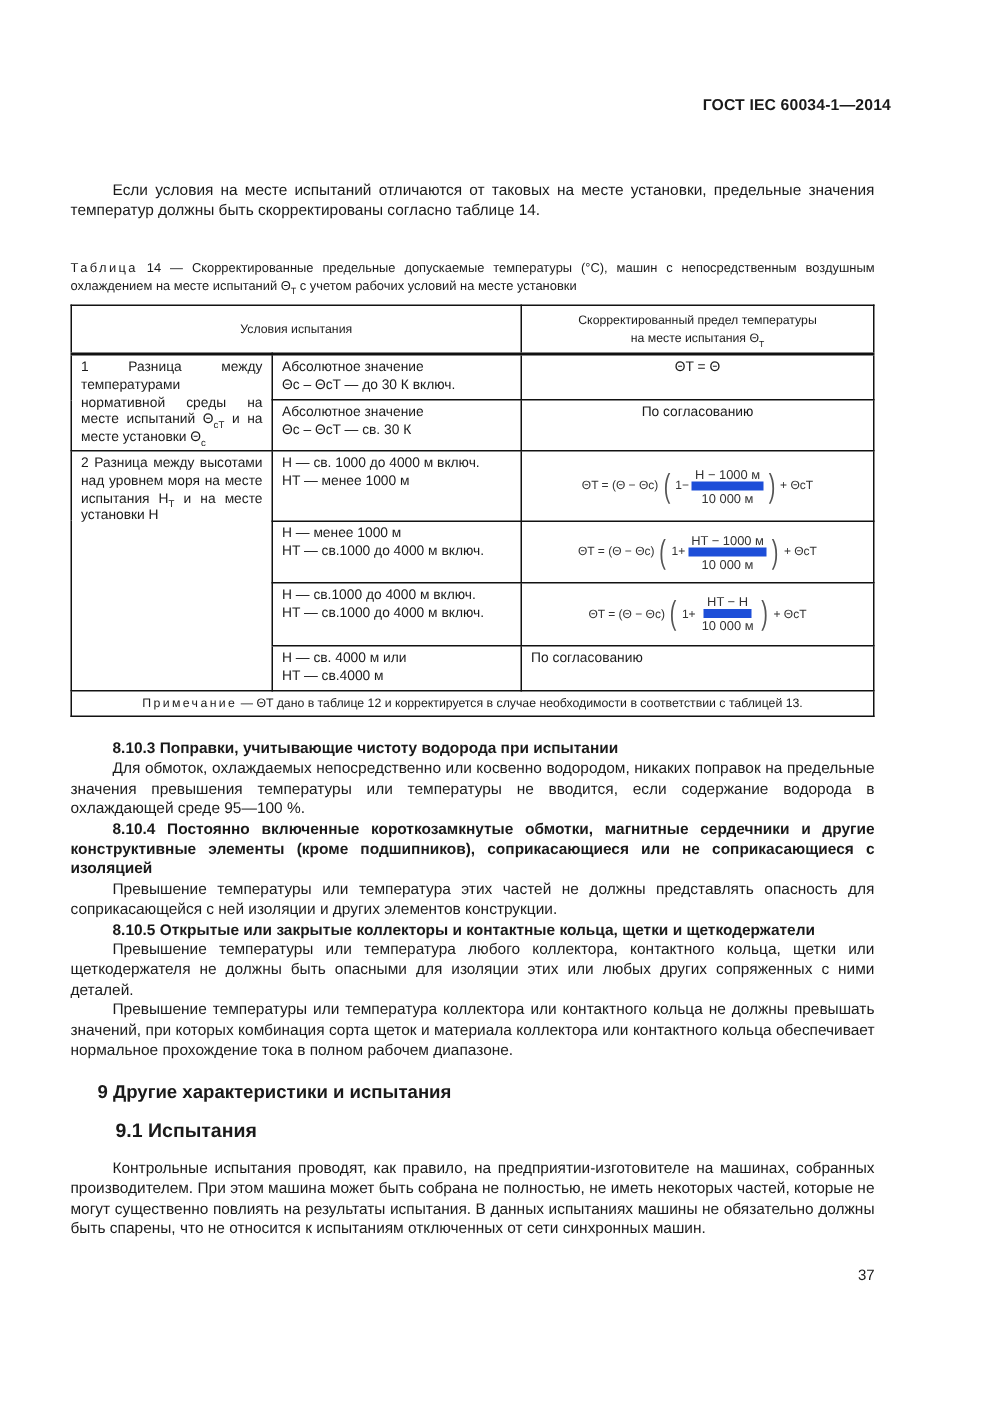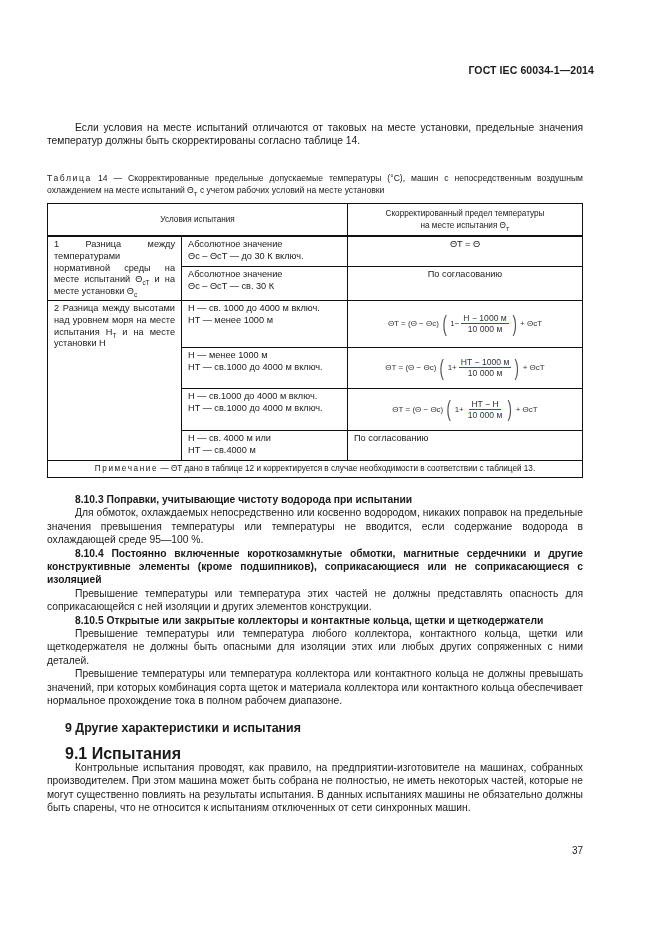--- a/index.html
+++ b/index.html
@@ -38,25 +38,25 @@
     .c1 { width: 121px; text-align: justify; }
     .c2 { width: 153px; }
     .c3 { text-align: center; }
     .c3-left { text-align: left !important; }
     .formula-cell { vertical-align: middle !important; text-align: center; font-size: 8px; }
     .note-cell { text-align: center; font-size: 8.2px; }
 
     .frm { display: inline-flex; align-items: center; gap: 2px; font-size: 8px; color: #333; }
     .paren { font-size: 22px; font-weight: 200; line-height: 1; transform: scaleX(0.6); display: inline-block; color: #555; }
     .frac { display: inline-flex; flex-direction: column; align-items: center; font-size: 8.6px; line-height: 10px; }
-    .frac .num { border-bottom: 1px solid #1d4ed8; padding: 0 2px; }
+    .frac .num { border-bottom: 6px solid #1d4ed8; padding: 0 2px; }
     .frac .den { padding: 0 2px; }
 
     .sec9 { font-size: 12.4px; font-weight: bold; margin: 0; padding-left: 18px; }
-    .sec91 { font-size: 16px; font-weight: bold; margin: 0; padding-left: 18px; }
+    .sec91 { font-size: 13px; font-weight: bold; margin: 12px; padding-left: 18px; }
     .page-num { position: absolute; left: 572px; top: 845px; font-size: 10px; }
   </style>
 </head>
 <body>
 
 <div class="page">
 
   <div class="header-code">ГОСТ IEC 60034-1—2014</div>
 
   <div class="body-block" style="top:93px;margin-top:28px;">

